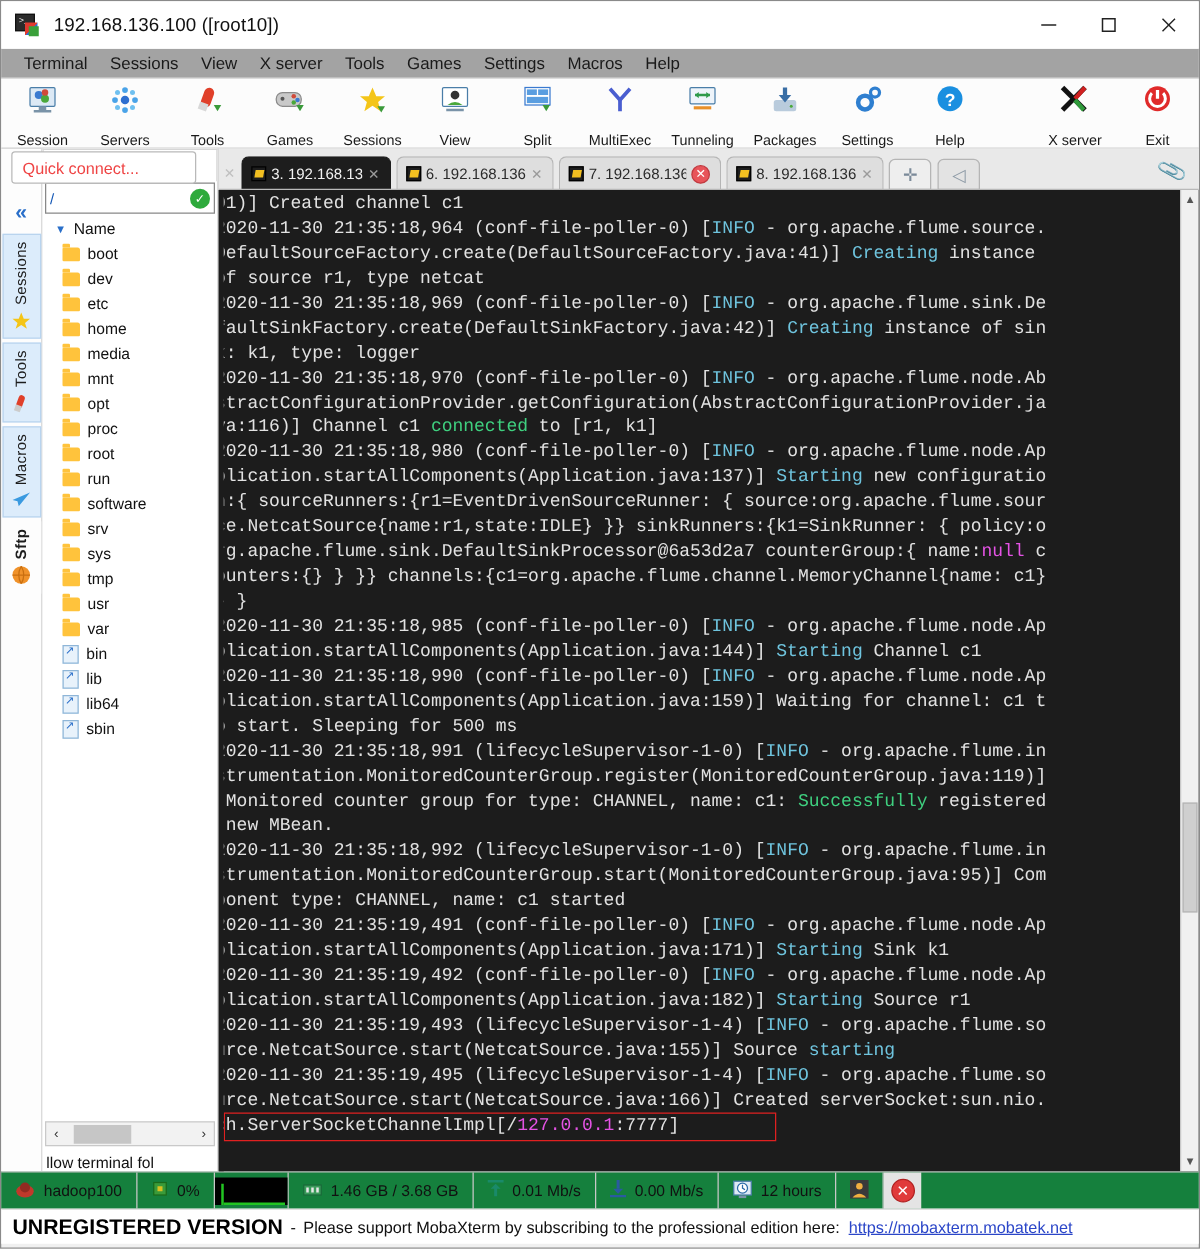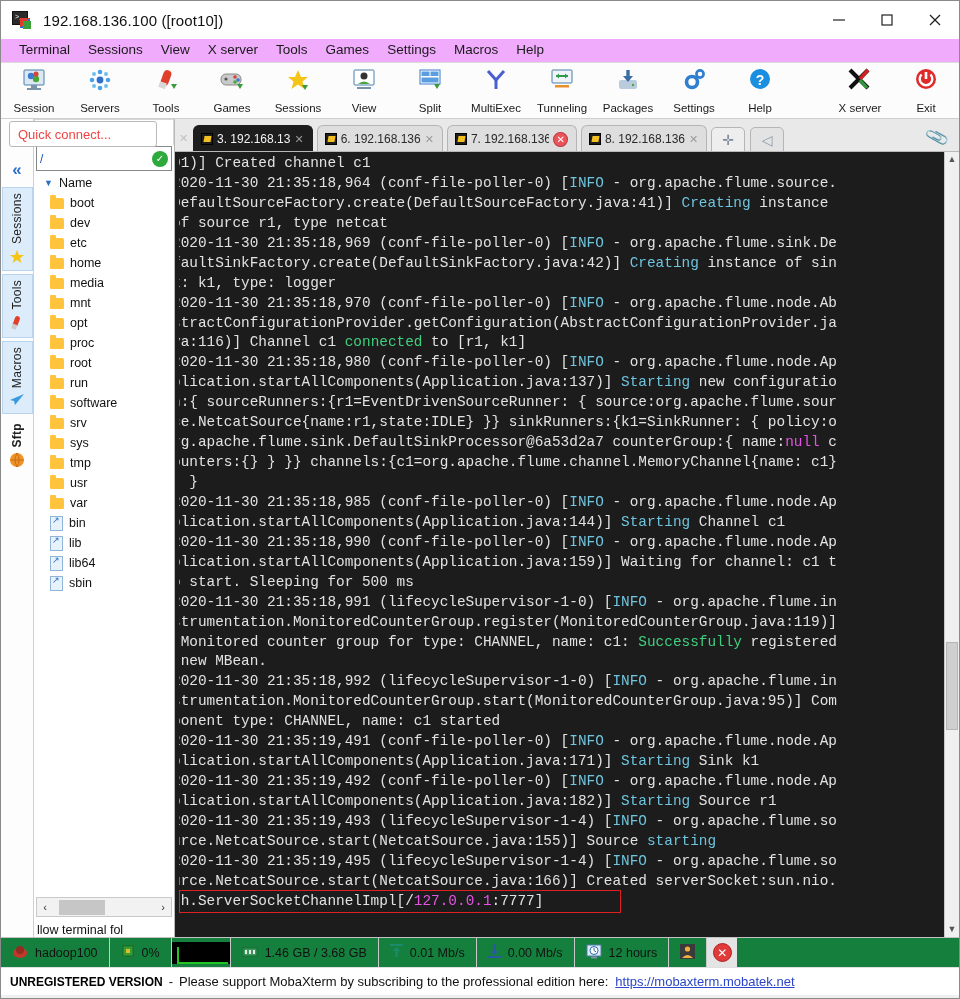--- a/index.html
+++ b/index.html
@@ -26,31 +26,31 @@
           background:linear-gradient(135deg,#e03a2f 50%,#2f6fd0 50%); }
   .ti-c { position:absolute; left:11px; top:12px; width:8px; height:8px;
           background:#3aa03a; }
   .title-text { font-size:15px; color:#111; letter-spacing:.1px; }
   .wctrls { position:absolute; right:0; top:0; height:38px; display:flex; }
   .wbtn { width:48px; height:38px; display:flex; align-items:center; justify-content:center;
           font-size:14px; color:#222; }
   .wbtn svg { display:block; }
 
   
-  .menubar { height:24px; background:#f0abfc; display:flex; align-items:flex-end;
+  .menubar { height:24px; background:#a3a3a3; display:flex; align-items:center;
              padding-left:9px; border-bottom:1px solid #dcdcdc; }
   .menu-item { font-size:13.5px; color:#1a1a1a; padding:0 9px; line-height:24px;
                white-space:nowrap; }
 
   
   .toolbar { height:56px; background:#fcfcfc; display:flex; align-items:flex-start;
              border-bottom:1px solid #cfcfcf; position:relative; }
   .tb-btn { width:66px; text-align:center; padding-top:4px; flex:none; }
   .tb-ico { height:26px; display:flex; align-items:center; justify-content:center; }
-  .tb-lab { font-size:11.5px; color:#1a1a1a; margin-top:9px; }
+  .tb-lab { font-size:11.5px; color:#1a1a1a; margin-top:14px; }
   .tb-spacer { flex:1 1 auto; }
 
   
   .body-split { display:flex; height:818px; }
 
   
   .rail { width:33px; background:#fdfdfd; border-right:1px solid #cfcfcf;
           display:flex; flex-direction:column; align-items:center; padding-top:4px; }
   .rail-collapse { color:#2a6fc9; font-size:17px; height:34px; line-height:34px; font-weight:bold;}
   .rail-group { width:31px; background:#dcecfb; border:1px solid #b9d4ee;
@@ -159,21 +159,21 @@
                    background:#22c422; }
   .st-close { width:30px; display:flex; align-items:center; justify-content:center;
               background:#e4e4e4; }
   .close-dot { width:19px; height:19px; border-radius:50%; background:#e03a3a; color:#fff;
                font-size:12px; display:flex; align-items:center; justify-content:center;
                border:1px solid #b02020; }
 
   
   .footer { height:28px; background:#fff; display:flex; align-items:center;
             padding-left:9px; gap:0px; border-top:1px solid #e0e0e0; }
-  .f-bold { font-weight:bold; font-size:12px; color:#000; }
+  .f-bold { font-weight:bold; font-size:17px; color:#000; }
   .f-txt { font-size:13px; color:#111; }
   .f-link { font-size:13px; color:#2b46c8; text-decoration:underline; }
 </style>
 </head>
 <body>
 
 <div id="app">
 
   <div class="titlebar">
     <div class="title-icon">

